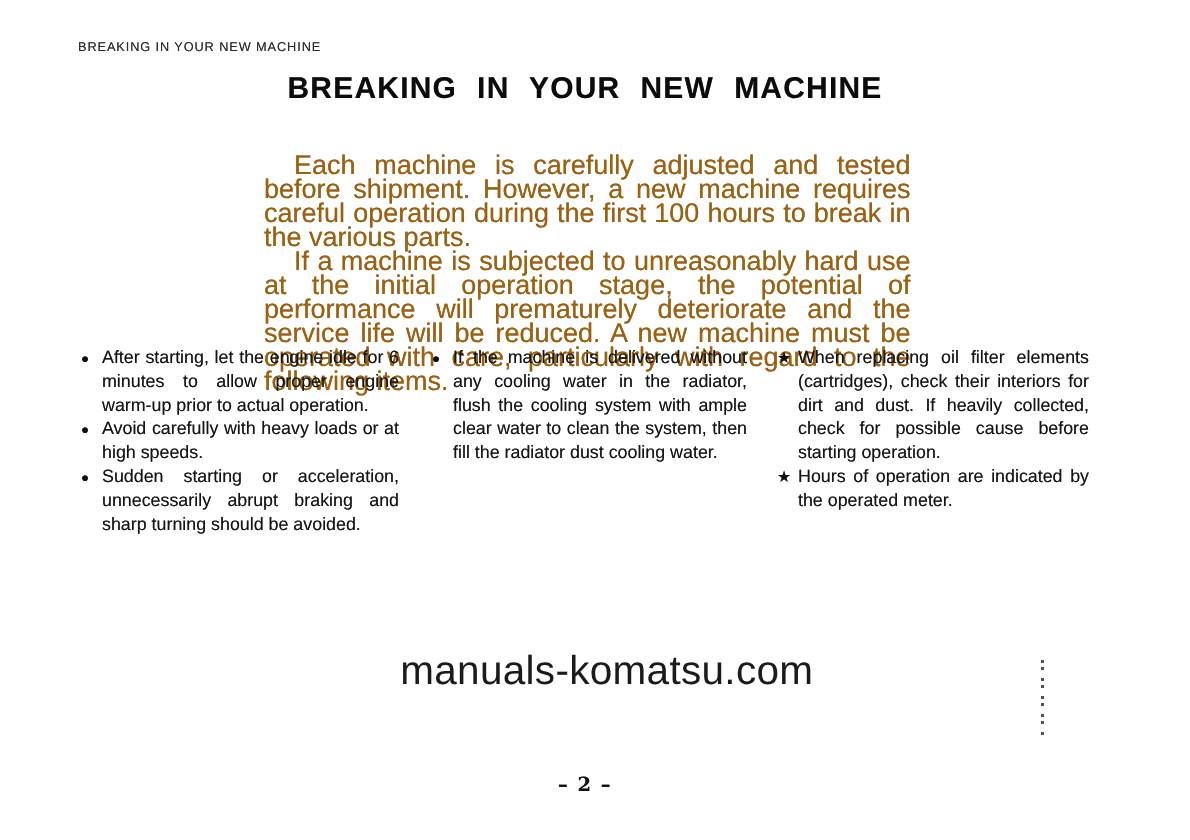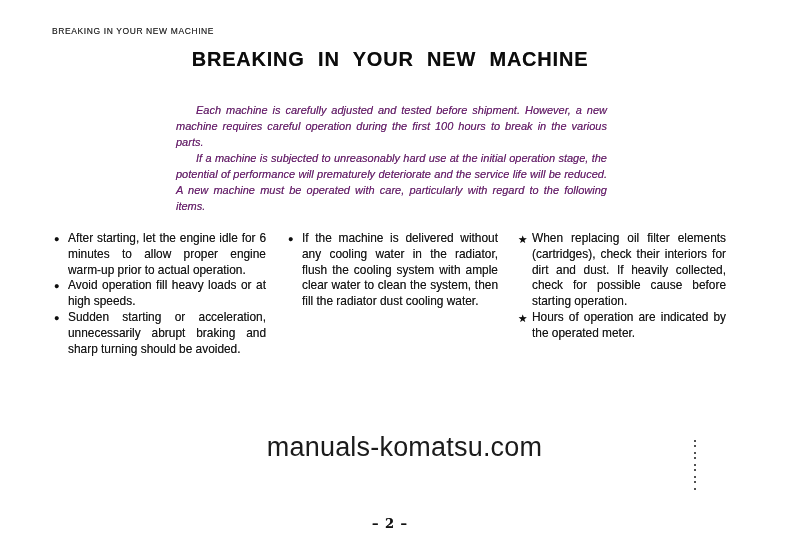--- a/index.html
+++ b/index.html
@@ -43,25 +43,24 @@
     word-spacing: 7px;
     color: #0c0c0c;
     white-space: nowrap;
   }
 
   .intro {
     position: absolute;
     left: 176px;
     top: 102px;
     width: 431px;
-    font-size: 11px;
+    font-size: 18px;
     line-height: 16px;
     text-align: justify;
-    color: #701a75;
-    font-style: italic;
+    color: #a16207;
   }
   .intro p {
     margin: 0;
     text-indent: 20px;
   }
 
   .columns {
     position: absolute;
     left: 54px;
     top: 231px;
@@ -151,21 +150,21 @@
 
   <div class="columns">
 
     <div class="col col-1">
       <div class="list-item">
         <span class="marker">●</span>
         <span class="item-text">After starting, let the engine idle for 6 minutes to allow proper engine warm-up prior to actual operation.</span>
       </div>
       <div class="list-item">
         <span class="marker">●</span>
-        <span class="item-text">Avoid operation fill heavy loads or at high speeds.</span>
+        <span class="item-text">Avoid carefully with heavy loads or at high speeds.</span>
       </div>
       <div class="list-item">
         <span class="marker">●</span>
         <span class="item-text">Sudden starting or acceleration, unnecessarily abrupt braking and sharp turning should be avoided.</span>
       </div>
     </div>
 
     <div class="col col-2">
       <div class="list-item">
         <span class="marker">●</span>

